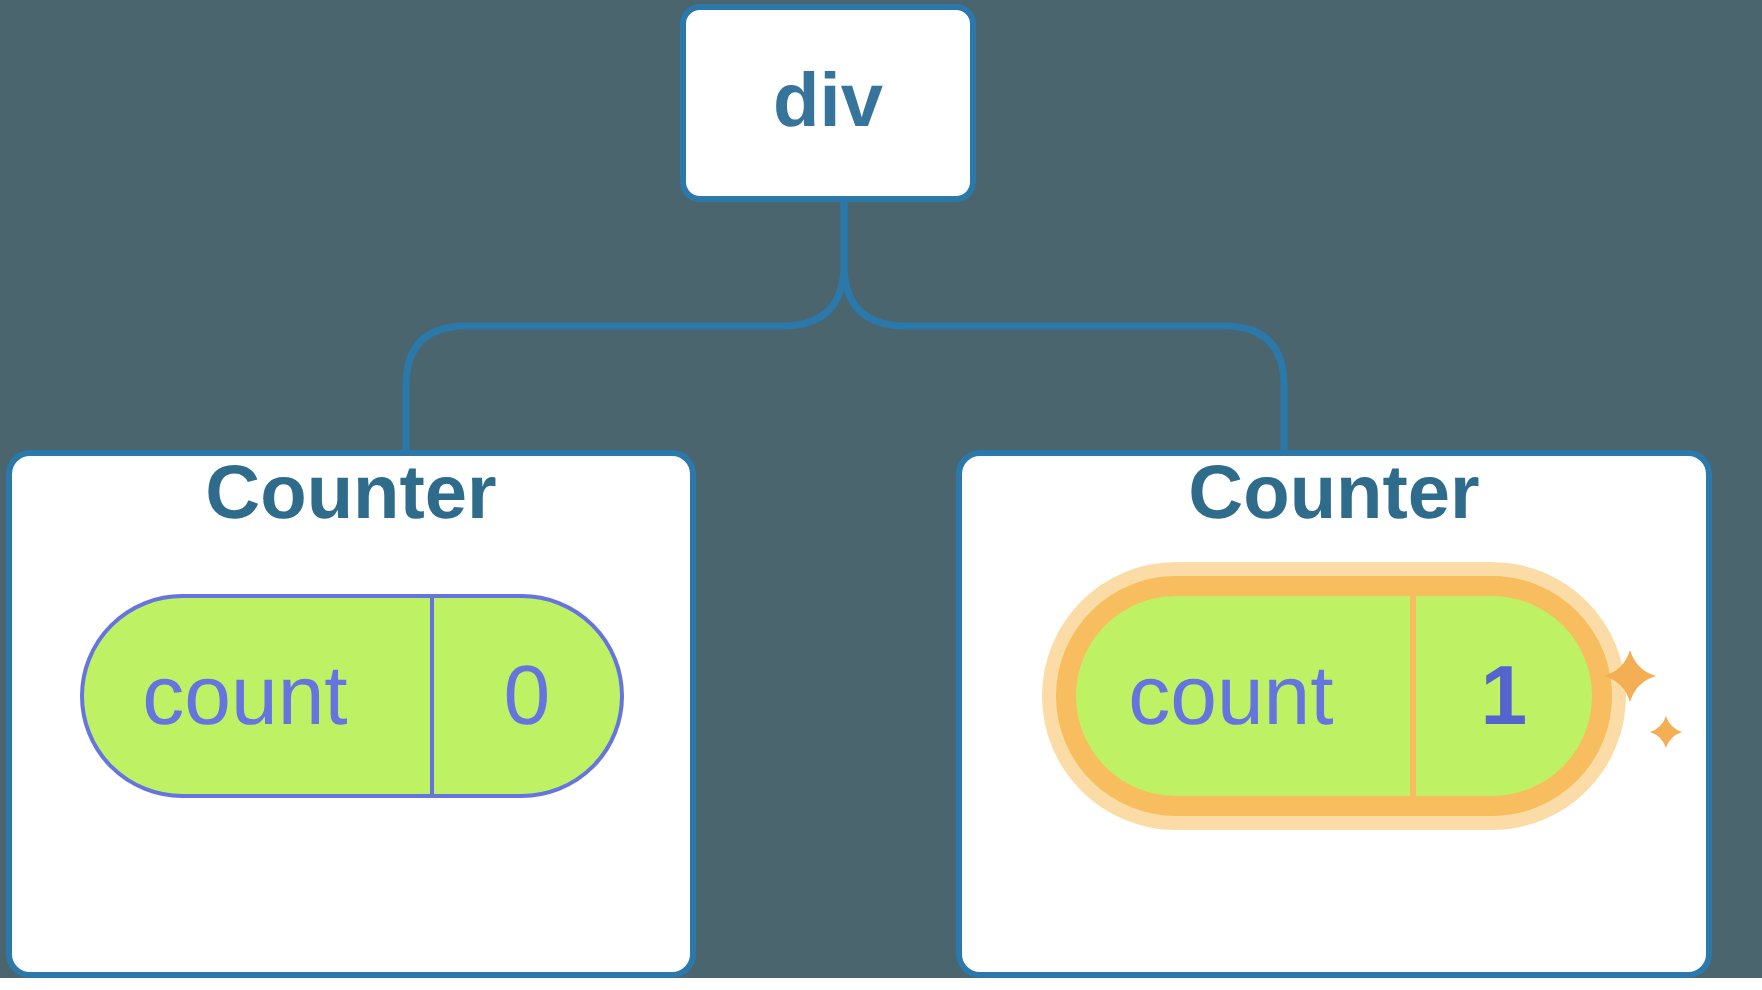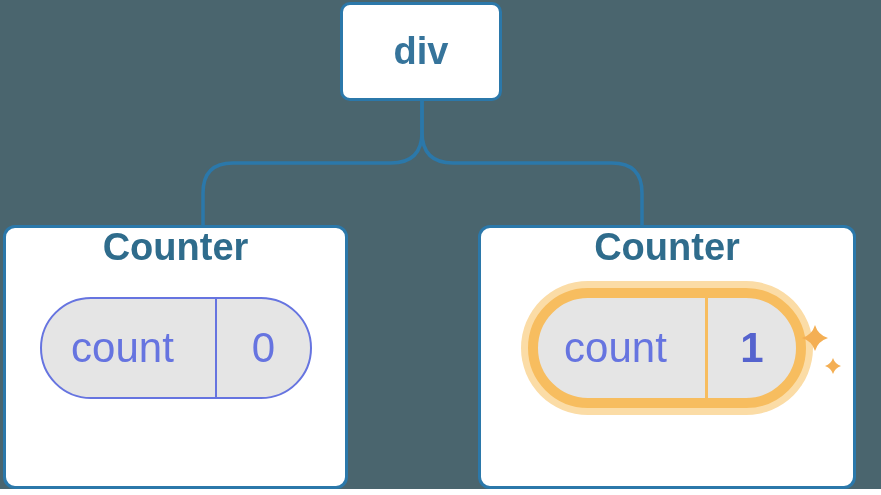--- a/index.html
+++ b/index.html
@@ -19,21 +19,21 @@
     z-index: 1;
   }
   .connectors path {
     fill: none;
     stroke: var(--connector, #2B78AA);
     stroke-width: 3.5;
   }
   .root-node {
     position: absolute;
     left: 340px; top: 2px;
-    width: 162px; height: 99px;
+    width: 148px; height: 99px;
     background: var(--card-bg, #fff);
     border: 3px solid var(--node-border, #2B78AA);
     border-radius: 10px;
     display: flex;
     align-items: center;
     justify-content: center;
     z-index: 2;
     font-size: 38px;
     font-weight: 600;
     color: var(--node-label, #36749B);
@@ -62,21 +62,21 @@
     margin-top: 12px;
     height: 140px;
     display: flex;
     align-items: center;
     justify-content: center;
   }
   .pill {
     display: flex;
     align-items: stretch;
     border-radius: 999px;
-    background: #e5e5e5;
+    background: #bef264;
     overflow: hidden;
     gap: 12px;
   }
   .pill-plain {
     width: 272px; height: 102px;
     border: 2px solid var(--state-accent, #6674E0);
   }
   .pill-highlight {
     width: 278px; height: 120px;
     border: 10px solid var(--highlight, #F7BD5F);

